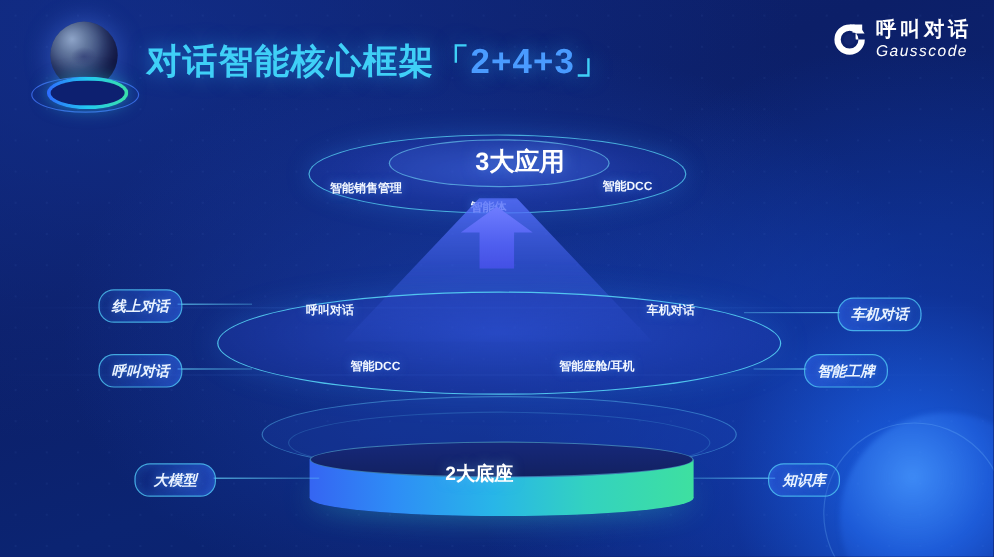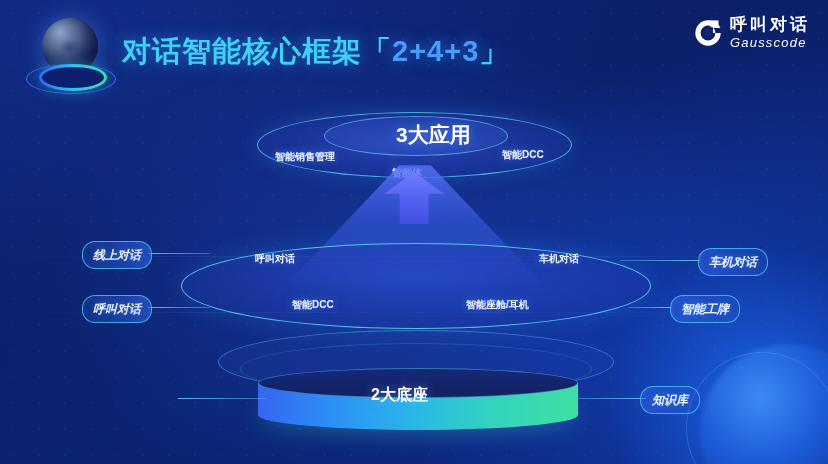--- a/index.html
+++ b/index.html
@@ -235,20 +235,21 @@
   </div>
   <div class="lbl base-label" style="left:371px;top:385px;z-index:5">2大底座</div>
 
   <div class="conn" style="left:148px;top:253px;width:62px"></div>
   <div class="pill" style="left:82px;top:241px;width:68px">线上对话</div>
 
   <div class="conn" style="left:148px;top:307px;width:62px"></div>
   <div class="pill" style="left:82px;top:295px;width:68px">呼叫对话</div>
 
   <div class="conn" style="left:178px;top:398px;width:88px"></div>
+  <div class="pill" style="left:112px;top:386px;width:66px">大模型</div>
 
   <div class="conn r" style="left:620px;top:260px;width:80px"></div>
   <div class="pill right" style="left:698px;top:248px;width:68px">车机对话</div>
 
   <div class="conn r" style="left:628px;top:307px;width:44px"></div>
   <div class="pill right" style="left:670px;top:295px;width:68px">智能工牌</div>
 
   <div class="conn r" style="left:578px;top:398px;width:68px"></div>
   <div class="pill right" style="left:640px;top:386px;width:58px">知识库</div>
 

